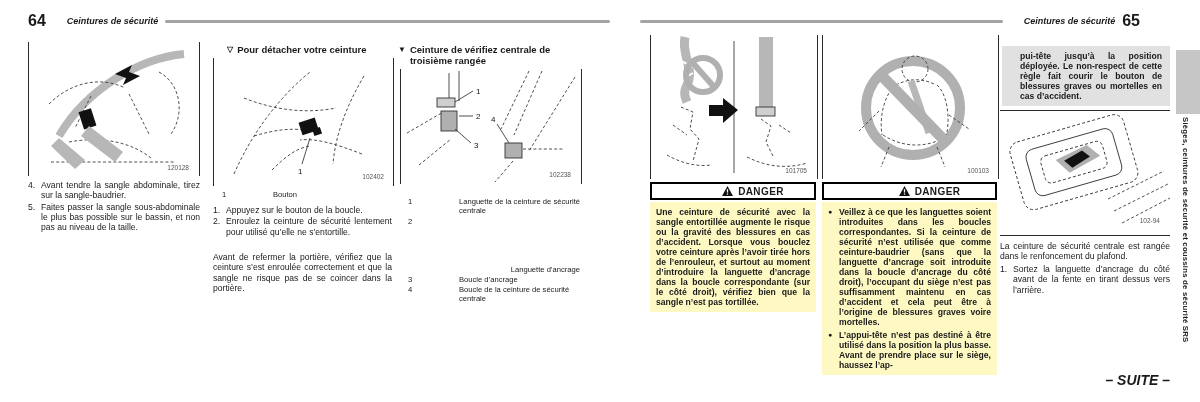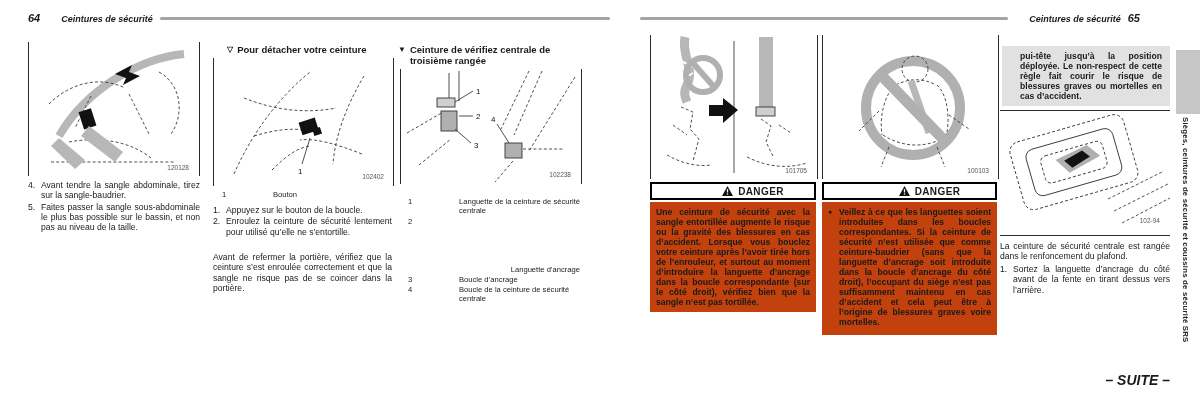--- a/index.html
+++ b/index.html
@@ -6,21 +6,21 @@
   body {
     width:1200px; height:402px; background:#ffffff;
     font-family:"Liberation Sans", sans-serif; color:#1a1a1a;
     position:relative; overflow:hidden;
     -webkit-font-smoothing:antialiased;
   }
   .abs { position:absolute; }
 
   
   .pg-header { display:flex; align-items:center; gap:7px; }
-  .pg-num { font-size:11px; font-weight:bold; line-height:1;font-style:italic; }
+  .pg-num { font-size:16px; font-weight:bold; line-height:1; }
   .pg-title { font-size:9px; font-weight:bold; font-style:italic; white-space:nowrap;padding-left:14px; }
   .rule { flex:1; height:3px; background:#a3a3a3; border-radius:2px; }
 
   
   .fig-v { border-left:1px solid #2a2a2a; border-right:1px solid #2a2a2a; }
   .fig-h { border-top:1px solid #2a2a2a; border-bottom:1px solid #2a2a2a; }
   .fig-v svg, .fig-h svg { display:block; }
   .sketch { stroke:#3c3c3c; stroke-width:0.9; fill:none; }
   .dash   { stroke-dasharray:3,2.2; }
   .belt   { stroke:#b7b7b7; fill:none; }
@@ -46,21 +46,21 @@
   .legend-row .n { flex:0 0 15px; }
   .legend-row .t { flex:1; text-align:justify;padding-left:36px; }
 
   
   .danger-head {
     border:2px solid #000; background:#fff; height:14px;
     display:flex; align-items:center; justify-content:center; gap:5px;
     font-weight:bold; font-size:10px; letter-spacing:0.4px;padding-left:40px;
   }
   .danger-body {
-    background:#c2410c; margin-top:2px; padding:5px 6px;
+    background:#fef9c3; margin-top:2px; padding:5px 6px;
     font-weight:bold; font-size:8.6px; line-height:10px; text-align:justify;
   }
   .bullet-row { display:flex; margin-bottom:3px; }
   .bullet-row .b { flex:0 0 11px; font-size:7px; line-height:10px; }
   .bullet-row .t { flex:1; text-align:justify; }
 
   
   .graybox {
     background:#e1e1e1; box-sizing:border-box;
     padding:5px 8px 5px 18px;
@@ -267,24 +267,28 @@
       <rect x="5.3" y="3.4" width="1.4" height="3.8" fill="#fff"></rect>
       <rect x="5.3" y="8.2" width="1.4" height="1.4" fill="#fff"></rect>
     </svg>
     <span>DANGER</span>
   </div>
   <div class="danger-body">
     <div class="bullet-row">
       <span class="b">●</span>
       <span class="t">Veillez à ce que les languettes soient introduites dans les boucles correspondantes. Si la ceinture de sécurité n’est utilisée que comme ceinture-baudrier (sans que la languette d’ancrage soit introduite dans la boucle d’ancrage du côté droit), l’occupant du siège n’est pas suffisamment maintenu en cas d’accident et cela peut être à l’origine de blessures graves voire mortelles.</span>
     </div>
-  </div>
-</div>
-
-<div class="abs graybox" style="left:1002px; top:46px; width:168px;">pui-tête jusqu’à la position déployée. Le non-respect de cette règle fait courir le risque de blessures graves ou mortelles en cas d’accident.</div>
+    <div class="bullet-row" style="margin-bottom:0;">
+      <span class="b">●</span>
+      <span class="t">L’appui-tête n’est pas destiné à être utilisé dans la position la plus basse. Avant de prendre place sur le siège, haussez l’ap-</span>
+    </div>
+  </div>
+</div>
+
+<div class="abs graybox" style="left:1002px; top:46px; width:168px;">pui-tête jusqu’à la position déployée. Le non-respect de cette règle fait courir le bouton de blessures graves ou mortelles en cas d’accident.</div>
 
 <div class="abs fig-h" style="left:1000px; top:110px; width:170px; height:124px;">
   <svg width="170" height="122" viewBox="0 0 170 122">
     <g transform="rotate(-16 75 55)">
       <rect x="16" y="16" width="118" height="70" rx="10" class="sketch dash"></rect>
       <rect x="30" y="27" width="90" height="48" rx="8" class="sketch"></rect>
       <rect x="43" y="37" width="64" height="28" rx="6" class="sketch dash"></rect>
       <polygon points="58,44 92,38 102,52 68,60" fill="#b0b0b0"></polygon>
       <path d="M 66 47 l 20 -5 l 6 8 l -20 6 z" fill="#111"></path>
     </g>

